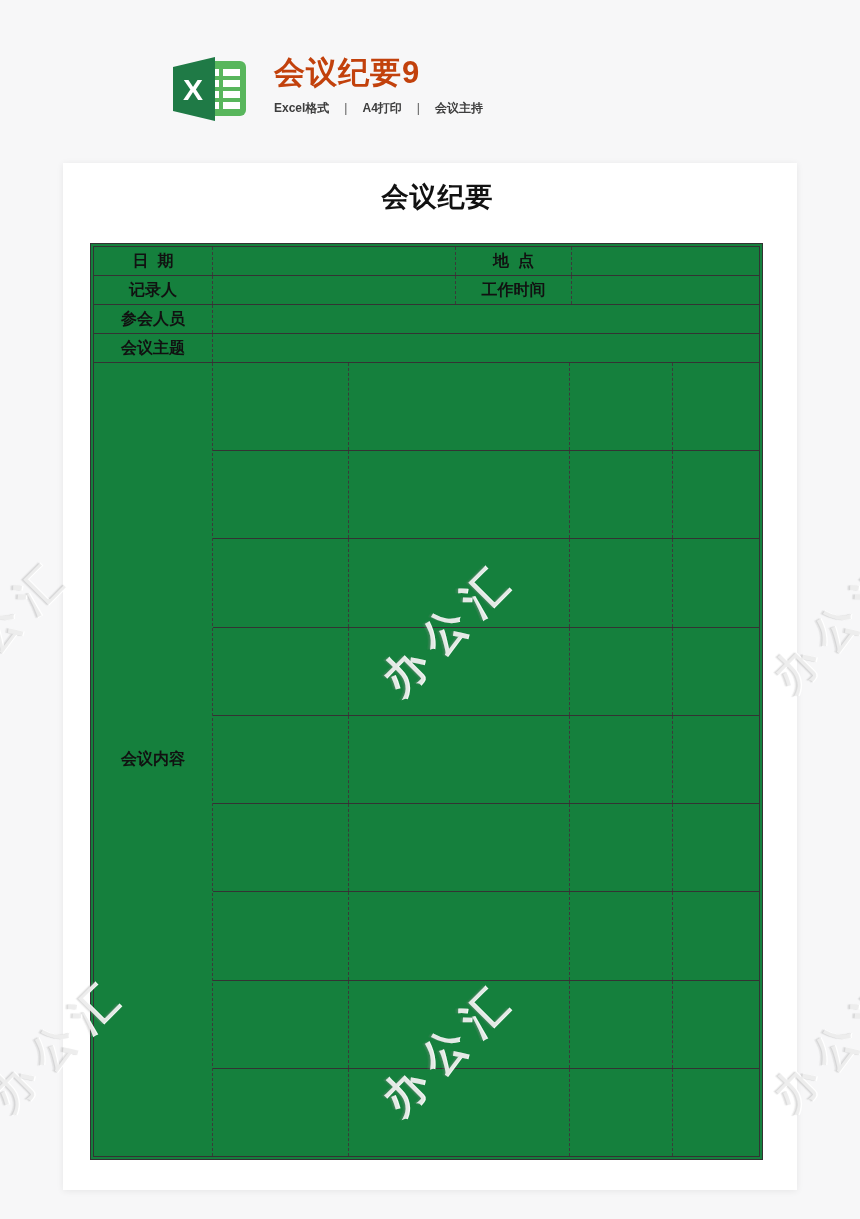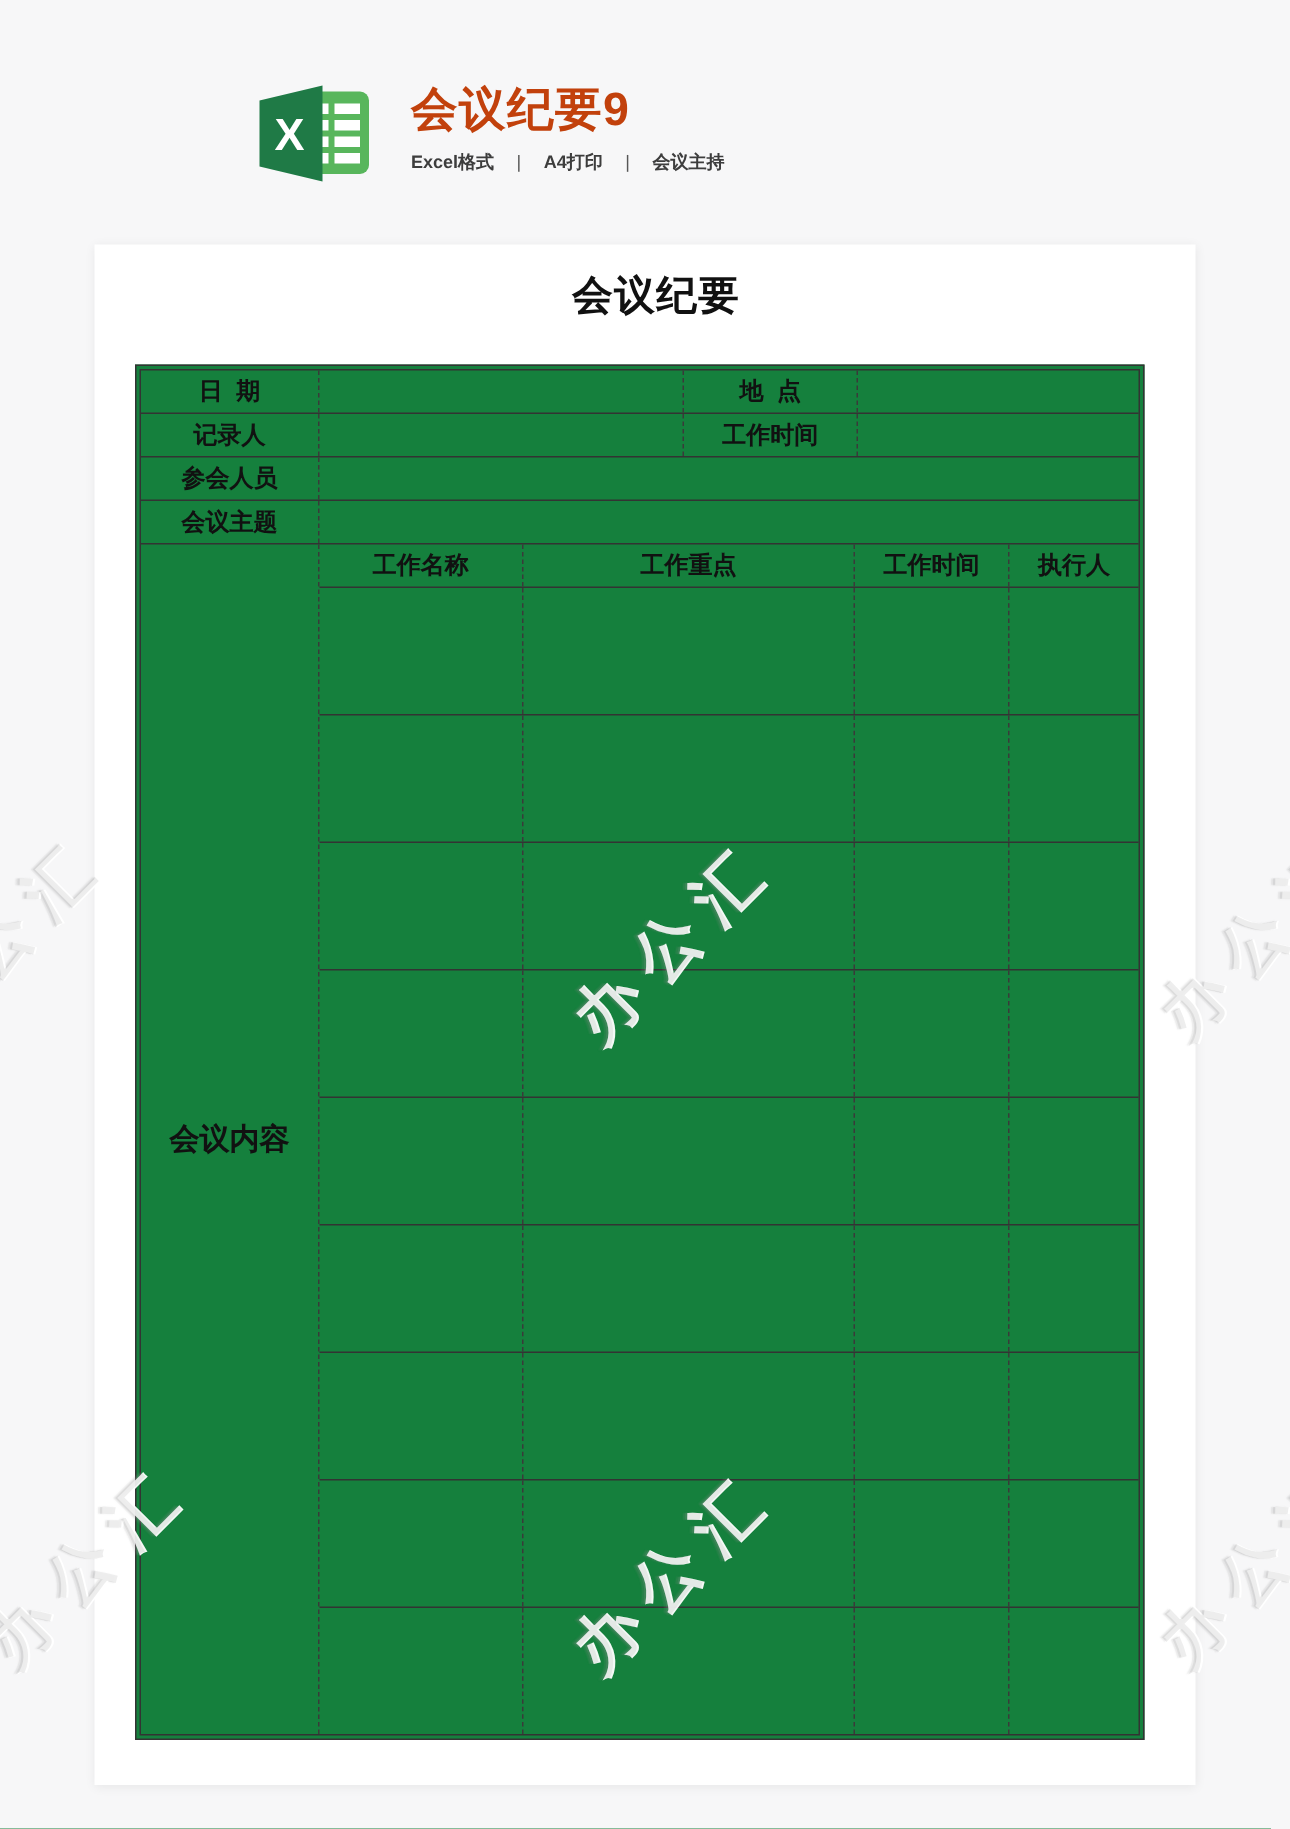--- a/index.html
+++ b/index.html
@@ -58,21 +58,21 @@
   .w119 { width: 119px; flex: 0 0 auto; }
   .w243 { width: 243px; flex: 0 0 auto; }
   .w116 { width: 116px; flex: 0 0 auto; }
   .grow { flex: 1 1 auto; }
 
   .content-area { flex: 1 1 auto; display: flex; min-height: 0; }
   .content-label {
     width: 119px; flex: 0 0 auto;
     border-right: 1px dashed #3a3a3a;
     display: flex; align-items: center; justify-content: center;
-    font-weight: bold; font-size: 20px; color: #111;
+    font-weight: bold; font-size: 16px; color: #111;
   }
   .content-right { flex: 1 1 auto; display: flex; flex-direction: column; min-width: 0; }
   .work-header { height: 29px; flex: 0 0 auto; display: flex; border-bottom: 1px solid #333; }
   .work-header .wcell {
     display: flex; align-items: center; justify-content: center;
     font-weight: bold; font-size: 16px; color: #111;
   }
   .wcell { border-right: 1px dashed #3a3a3a; height: 100%; }
   .work-header .wcell:last-child, .work-row .wcell:last-child { border-right: none; }
   .wc0 { width: 136px; flex: 0 0 auto; }
@@ -156,26 +156,20 @@
     </div>
 
     <div class="trow">
       <div class="cell lbl w119">会议主题</div>
       <div class="cell grow"></div>
     </div>
 
     <div class="content-area">
       <div class="content-label">会议内容</div>
       <div class="content-right">
-        <div class="work-header">
-          <div class="wcell wc0">工作名称</div>
-          <div class="wcell wc1">工作重点</div>
-          <div class="wcell wc2">工作时间</div>
-          <div class="wcell wc3">执行人</div>
-        </div>
         <div class="work-rows">
             <div class="work-row">
               <div class="wcell wc0"></div>
               <div class="wcell wc1"></div>
               <div class="wcell wc2"></div>
               <div class="wcell wc3"></div>
             </div>
             <div class="work-row">
               <div class="wcell wc0"></div>
               <div class="wcell wc1"></div>

